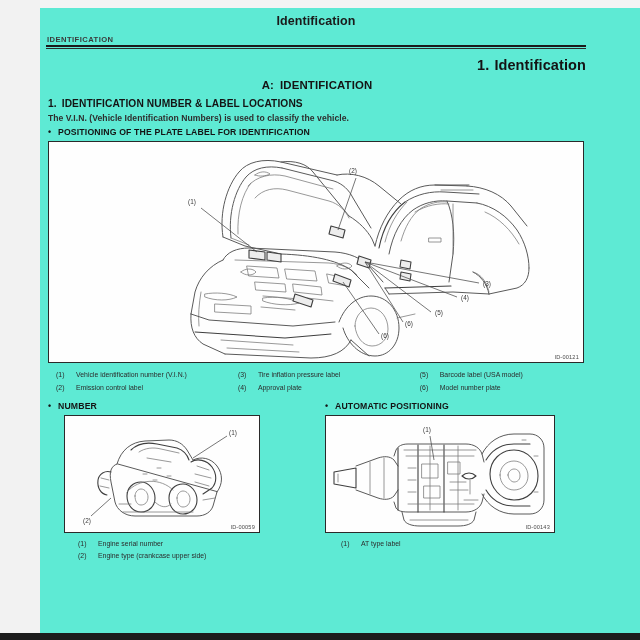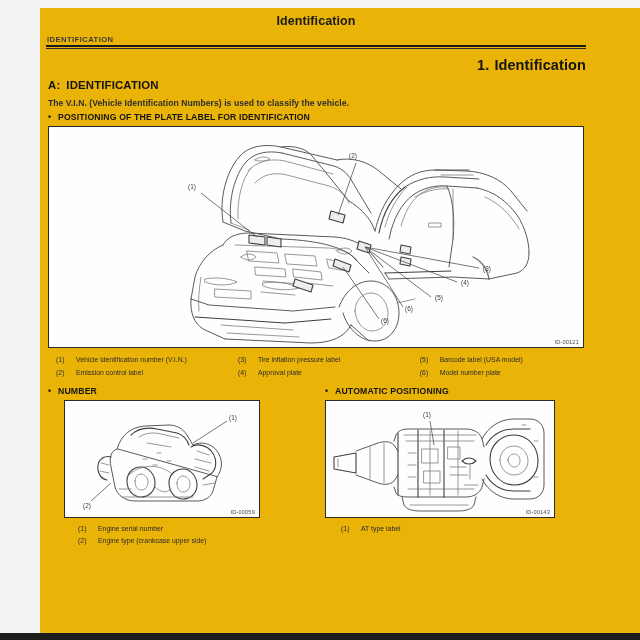--- a/index.html
+++ b/index.html
@@ -14,21 +14,21 @@
     font-family: "Liberation Sans", sans-serif;
     position: relative;
   }
 
   
   #page {
     position: absolute;
     left: 0; top: 0;
     width: 640px;
     height: 640px;
-    background: #eab308;
+    background: #5eead4;
   }
 
   
   .scan-margin-left {
     position: absolute;
     left: 0; top: 0;
     width: 40px; height: 640px;
     background: #f2f2f2;
   }
   .scan-margin-top {
@@ -85,20 +85,21 @@
     text-align: right;
   }
   .h1 .num { margin-right: 5px; }
 
   .h2 {
     font-size: 11.4px;
     font-weight: bold;
     color: #141414;
     margin: 0 0 7px 2px;
     letter-spacing: .15px;
+    text-align: center;
   }
   .h2 .num { margin-right: 6px; }
 
   .h3 {
     font-size: 10.2px;
     font-weight: bold;
     color: #141414;
     margin: 0 0 4px 2px;
     letter-spacing: .1px;
   }
@@ -216,20 +217,23 @@
     <div class="header-rule"></div>
 
     <div class="h1">
       <span class="num">1.</span><span>Identification</span>
     </div>
 
     <div class="h2">
       <span class="num">A:</span><span>IDENTIFICATION</span>
     </div>
 
+    <div class="h3">
+      <span class="num">1.</span><span>IDENTIFICATION NUMBER &amp; LABEL LOCATIONS</span>
+    </div>
 
     <div class="body-text">The V.I.N. (Vehicle Identification Numbers) is used to classify the vehicle.</div>
 
     <div class="bullet-head">
       <span class="dot">•</span>
       <span>POSITIONING OF THE PLATE LABEL FOR IDENTIFICATION</span>
     </div>
 
     <div class="figure-box fig-main">
       <svg width="534" height="220" viewBox="0 0 534 220">

